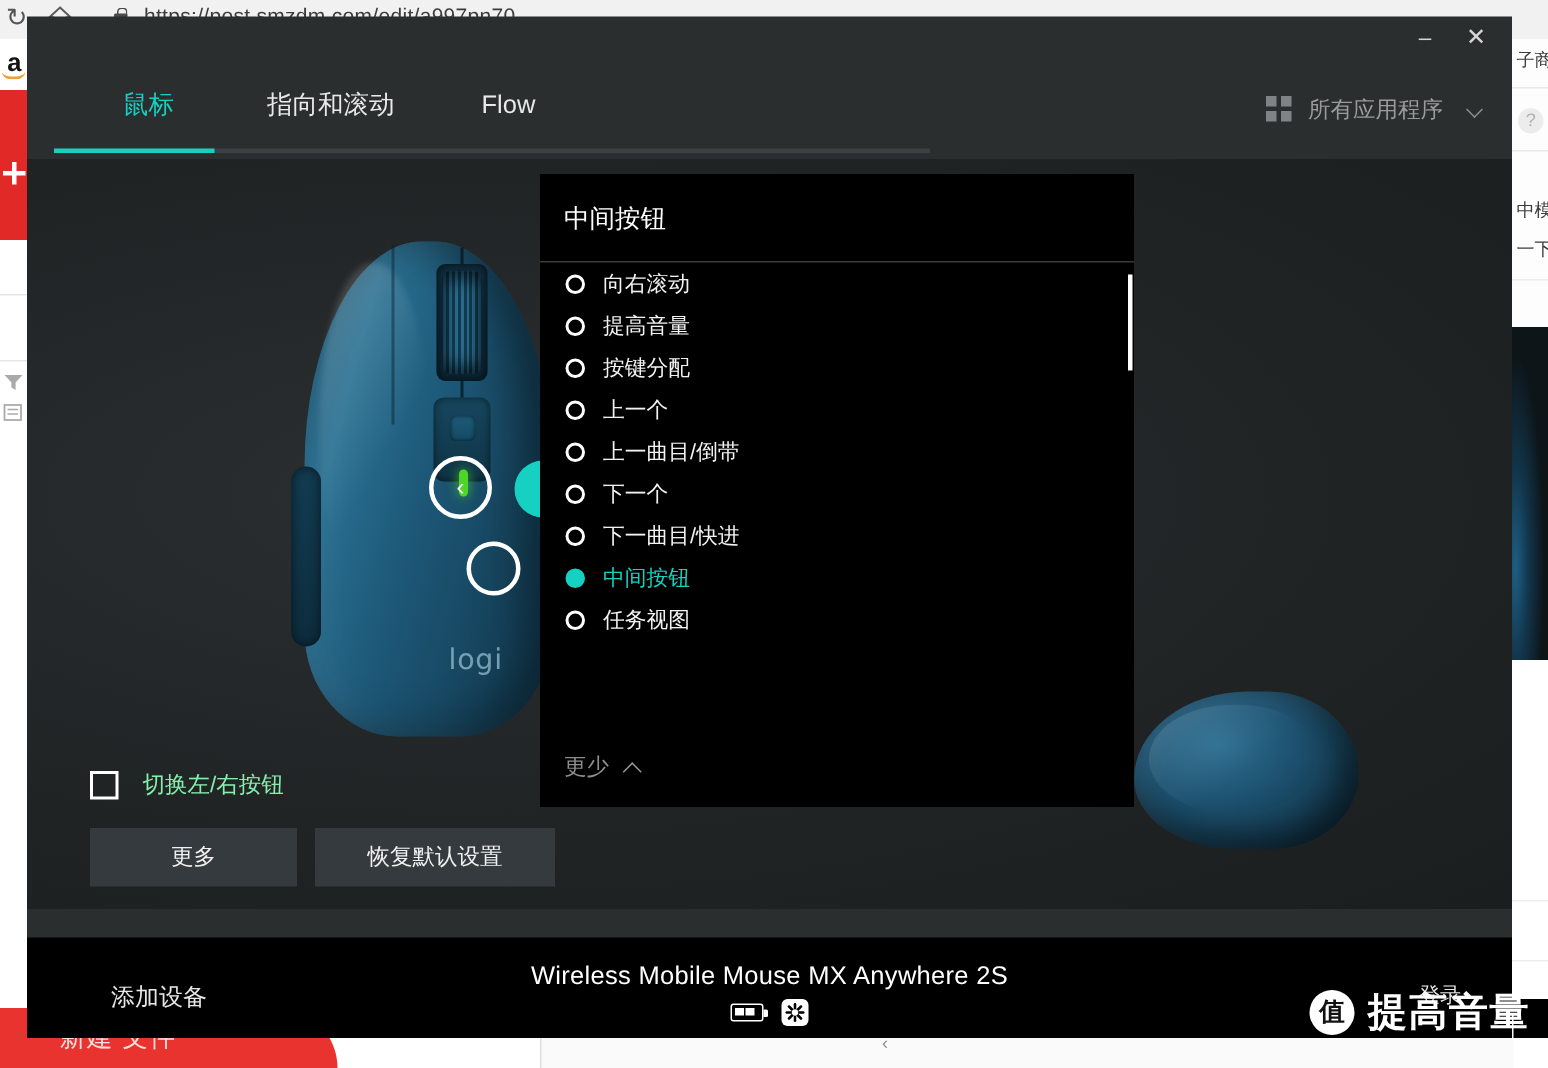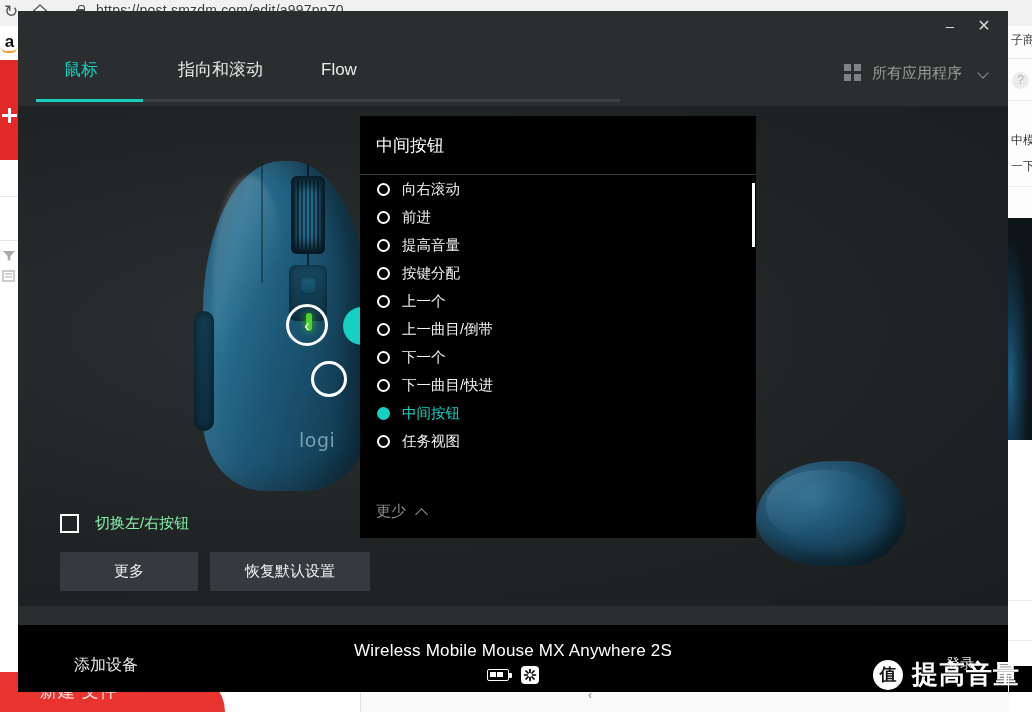--- a/index.html
+++ b/index.html
@@ -468,21 +468,21 @@
   </div>
 
   <div id="lgwin">
 
     <div class="titlebar">
       <div class="win-btn win-min">–</div>
       <div class="win-btn win-close">✕</div>
     </div>
 
     <div class="tabbar">
-      <div class="tab active" style="left:46px">鼠标</div>
+      <div class="tab active" style="left:64px">鼠标</div>
       <div class="tab" style="left:160px">指向和滚动</div>
       <div class="tab" style="left:303px">Flow</div>
     </div>
     <div class="tab-underline-track"></div>
     <div class="tab-underline"></div>
 
     <div class="allapps">
       <span class="grid-icon">
           <i></i>
           <i></i>
@@ -552,24 +552,20 @@
         <div class="dd-title">中间按钮</div>
       </div>
 
       <div class="dd-list">
         <div class="dd-item">
           <span class="radio"></span>
           <span class="dd-label">向右滚动</span>
         </div>
         <div class="dd-item">
           <span class="radio"></span>
-          <span class="dd-label">前进</span>
-        </div>
-        <div class="dd-item">
-          <span class="radio"></span>
           <span class="dd-label">提高音量</span>
         </div>
         <div class="dd-item">
           <span class="radio"></span>
           <span class="dd-label">按键分配</span>
         </div>
         <div class="dd-item">
           <span class="radio"></span>
           <span class="dd-label">上一个</span>
         </div>

